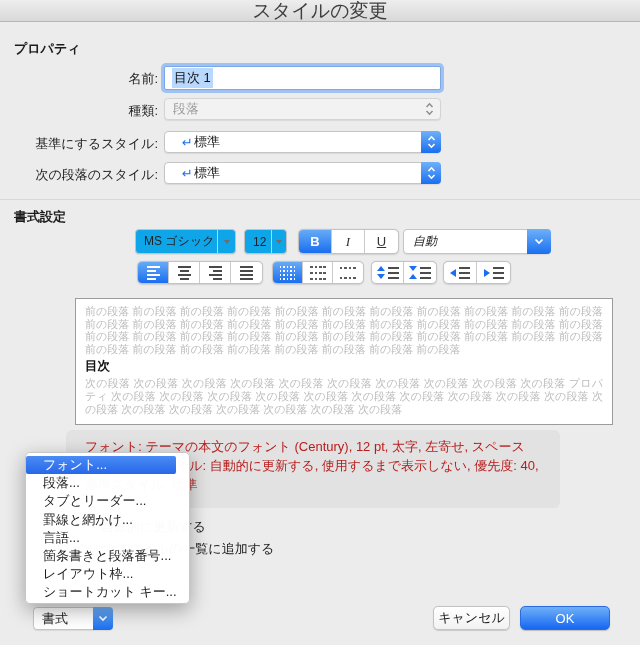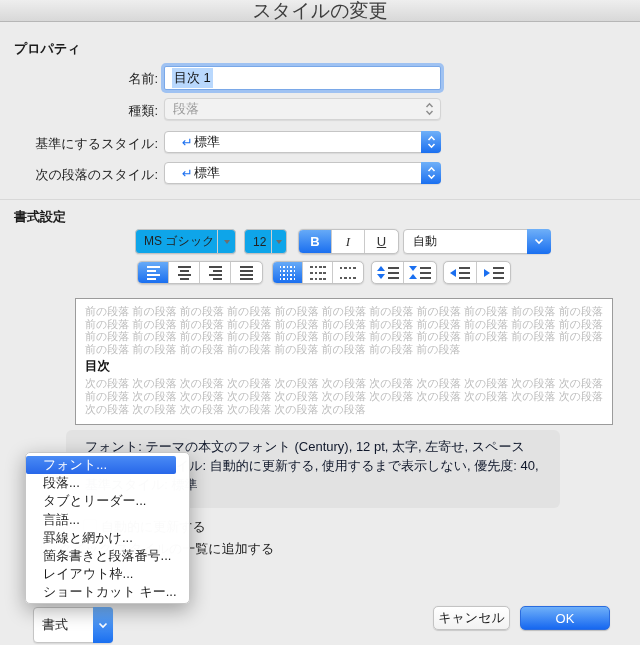--- a/index.html
+++ b/index.html
@@ -89,21 +89,21 @@
     background-size:11px 2px; background-position:0 0,0 5px,0 10px; }
 
   
   .preview { left:75px; top:298px; width:538px; height:127px; background:#fff;
     border:1px solid #9b9b9b; padding:6px 9px 0 9px; overflow:hidden; }
   .pv-gray { font-size:11px; line-height:12.6px; color:#bcbcbc; text-align:justify; word-break:break-all; }
   .pv-style { font-size:12.5px; font-weight:bold; color:#111; margin:3px 0 2px 0; }
 
   
   .descbox { left:66px; top:430px; width:494px; height:78px; background:#e2e2e2; border-radius:6px; padding:7px 10px 0 19px; }
-  .descbox div { font-size:13px; line-height:19px; color:#0f172a; white-space:nowrap; }
+  .descbox div { font-size:13px; line-height:19px; color:#b91c1c; white-space:nowrap; }
 
   
   .chk { width:14px; height:14px; background:#fff; border:1px solid #b3b3b3; border-radius:3px; position:absolute; }
   .chk-label { position:absolute; font-size:13px; color:#222; white-space:nowrap; }
 
   
   .menu { left:25px; top:452px; width:165px; height:152px; background:rgba(255,255,255,0.98);
     border:1px solid #c6c6c6; border-radius:5px; box-shadow:0 6px 20px rgba(0,0,0,0.33);
     padding-top:3px; z-index:30; }
   .menu-item { height:18.2px; display:flex; align-items:center; padding-left:17px;
@@ -198,21 +198,21 @@
   </div>
   <div class="seg" style="width:33px;">
     <span class="biu" style="font-style:italic;font-family:'Liberation Serif',serif;">I</span>
   </div>
   <div class="seg" style="width:33px;">
     <span class="biu" style="text-decoration:underline;">U</span>
   </div>
 </div>
 
 <div class="popup" style="left:403px;top:229px;width:148px;height:25px;">
-  <span class="val" style="padding-left:9px;font-size:12px;">自動</span>
+  <span class="val" style="padding-left:9px;font-size:12px;font-style:italic;">自動</span>
   <span class="bluecap" style="width:24px;">
     <svg class="chev" width="10" height="7" viewBox="0 0 10 7">
         <path d="M1.5 1.5 L5 5 L8.5 1.5" fill="none" stroke="#fff" stroke-width="1.7"></path>
       </svg>
   </span>
 </div>
 
 <div class="seg-group" style="left:137px;top:261px;height:23px;">
   <div class="seg sel" style="width:31px;">
       <span class="ico-bars al-left inv"></span>
@@ -272,46 +272,46 @@
     <span class="sp-ico">
       <span class="t-rt"></span>
         <span class="lines3"></span>
     </span>
   </div>
 </div>
 
 <div class="abs preview">
   <div class="pv-gray">前の段落 前の段落 前の段落 前の段落 前の段落 前の段落 前の段落 前の段落 前の段落 前の段落 前の段落 前の段落 前の段落 前の段落 前の段落 前の段落 前の段落 前の段落 前の段落 前の段落 前の段落 前の段落 前の段落 前の段落 前の段落 前の段落 前の段落 前の段落 前の段落 前の段落 前の段落 前の段落 前の段落 前の段落 前の段落 前の段落 前の段落 前の段落 前の段落 前の段落 前の段落</div>
   <div class="pv-style">目次</div>
-  <div class="pv-gray">次の段落 次の段落 次の段落 次の段落 次の段落 次の段落 次の段落 次の段落 次の段落 次の段落 次の段落 前の段落 次の段落 次の段落 次の段落 次の段落 次の段落 次の段落 次の段落 次の段落 次の段落 次の段落 次の段落 次の段落 次の段落 次の段落 次の段落 次の段落</div>
+  <div class="pv-gray">次の段落 次の段落 次の段落 次の段落 次の段落 次の段落 次の段落 次の段落 次の段落 次の段落 プロパティ 次の段落 次の段落 次の段落 次の段落 次の段落 次の段落 次の段落 次の段落 次の段落 次の段落 次の段落 次の段落 次の段落 次の段落 次の段落 次の段落 次の段落</div>
 </div>
 
 <div class="abs descbox">
   <div>フォント: テーマの本文のフォント (Century), 12 pt, 太字, 左寄せ, スペース</div>
   <div>行間: 1 行, スタイル: 自動的に更新する, 使用するまで表示しない, 優先度: 40,</div>
   <div>基準スタイル: 標準</div>
 </div>
 
 <span class="chk" style="left:83px;top:519px;"></span>
 <span class="chk-label" style="left:101px;top:518px;">自動的に更新する</span>
 <span class="chk" style="left:41px;top:541px;"></span>
 <span class="chk-label" style="left:59px;top:540px;">クイック スタイルの一覧に追加する</span>
 
 <div class="abs menu">
   <div class="menu-item hl">フォント...</div>
   <div class="menu-item">段落...</div>
   <div class="menu-item">タブとリーダー...</div>
+  <div class="menu-item">罫線と網かけ...</div>
   <div class="menu-item">言語...</div>
-  <div class="menu-item">罫線と網かけ...</div>
   <div class="menu-item">箇条書きと段落番号...</div>
   <div class="menu-item">レイアウト枠...</div>
   <div class="menu-item">ショートカット キー...</div>
 </div>
 
-<div class="popup" style="left:33px;top:607px;width:80px;height:36px;">
+<div class="popup" style="left:33px;top:607px;width:80px;height:23px;">
   <span class="val" style="padding-left:8px;">書式</span>
   <span class="bluecap">
     <svg class="chev" width="10" height="7" viewBox="0 0 10 7">
         <path d="M1.5 1.5 L5 5 L8.5 1.5" fill="none" stroke="#fff" stroke-width="1.7"></path>
       </svg>
   </span>
 </div>
 <div class="btn btn-plain" style="left:433px;top:606px;width:77px;">
   <span>キャンセル</span>
 </div>

